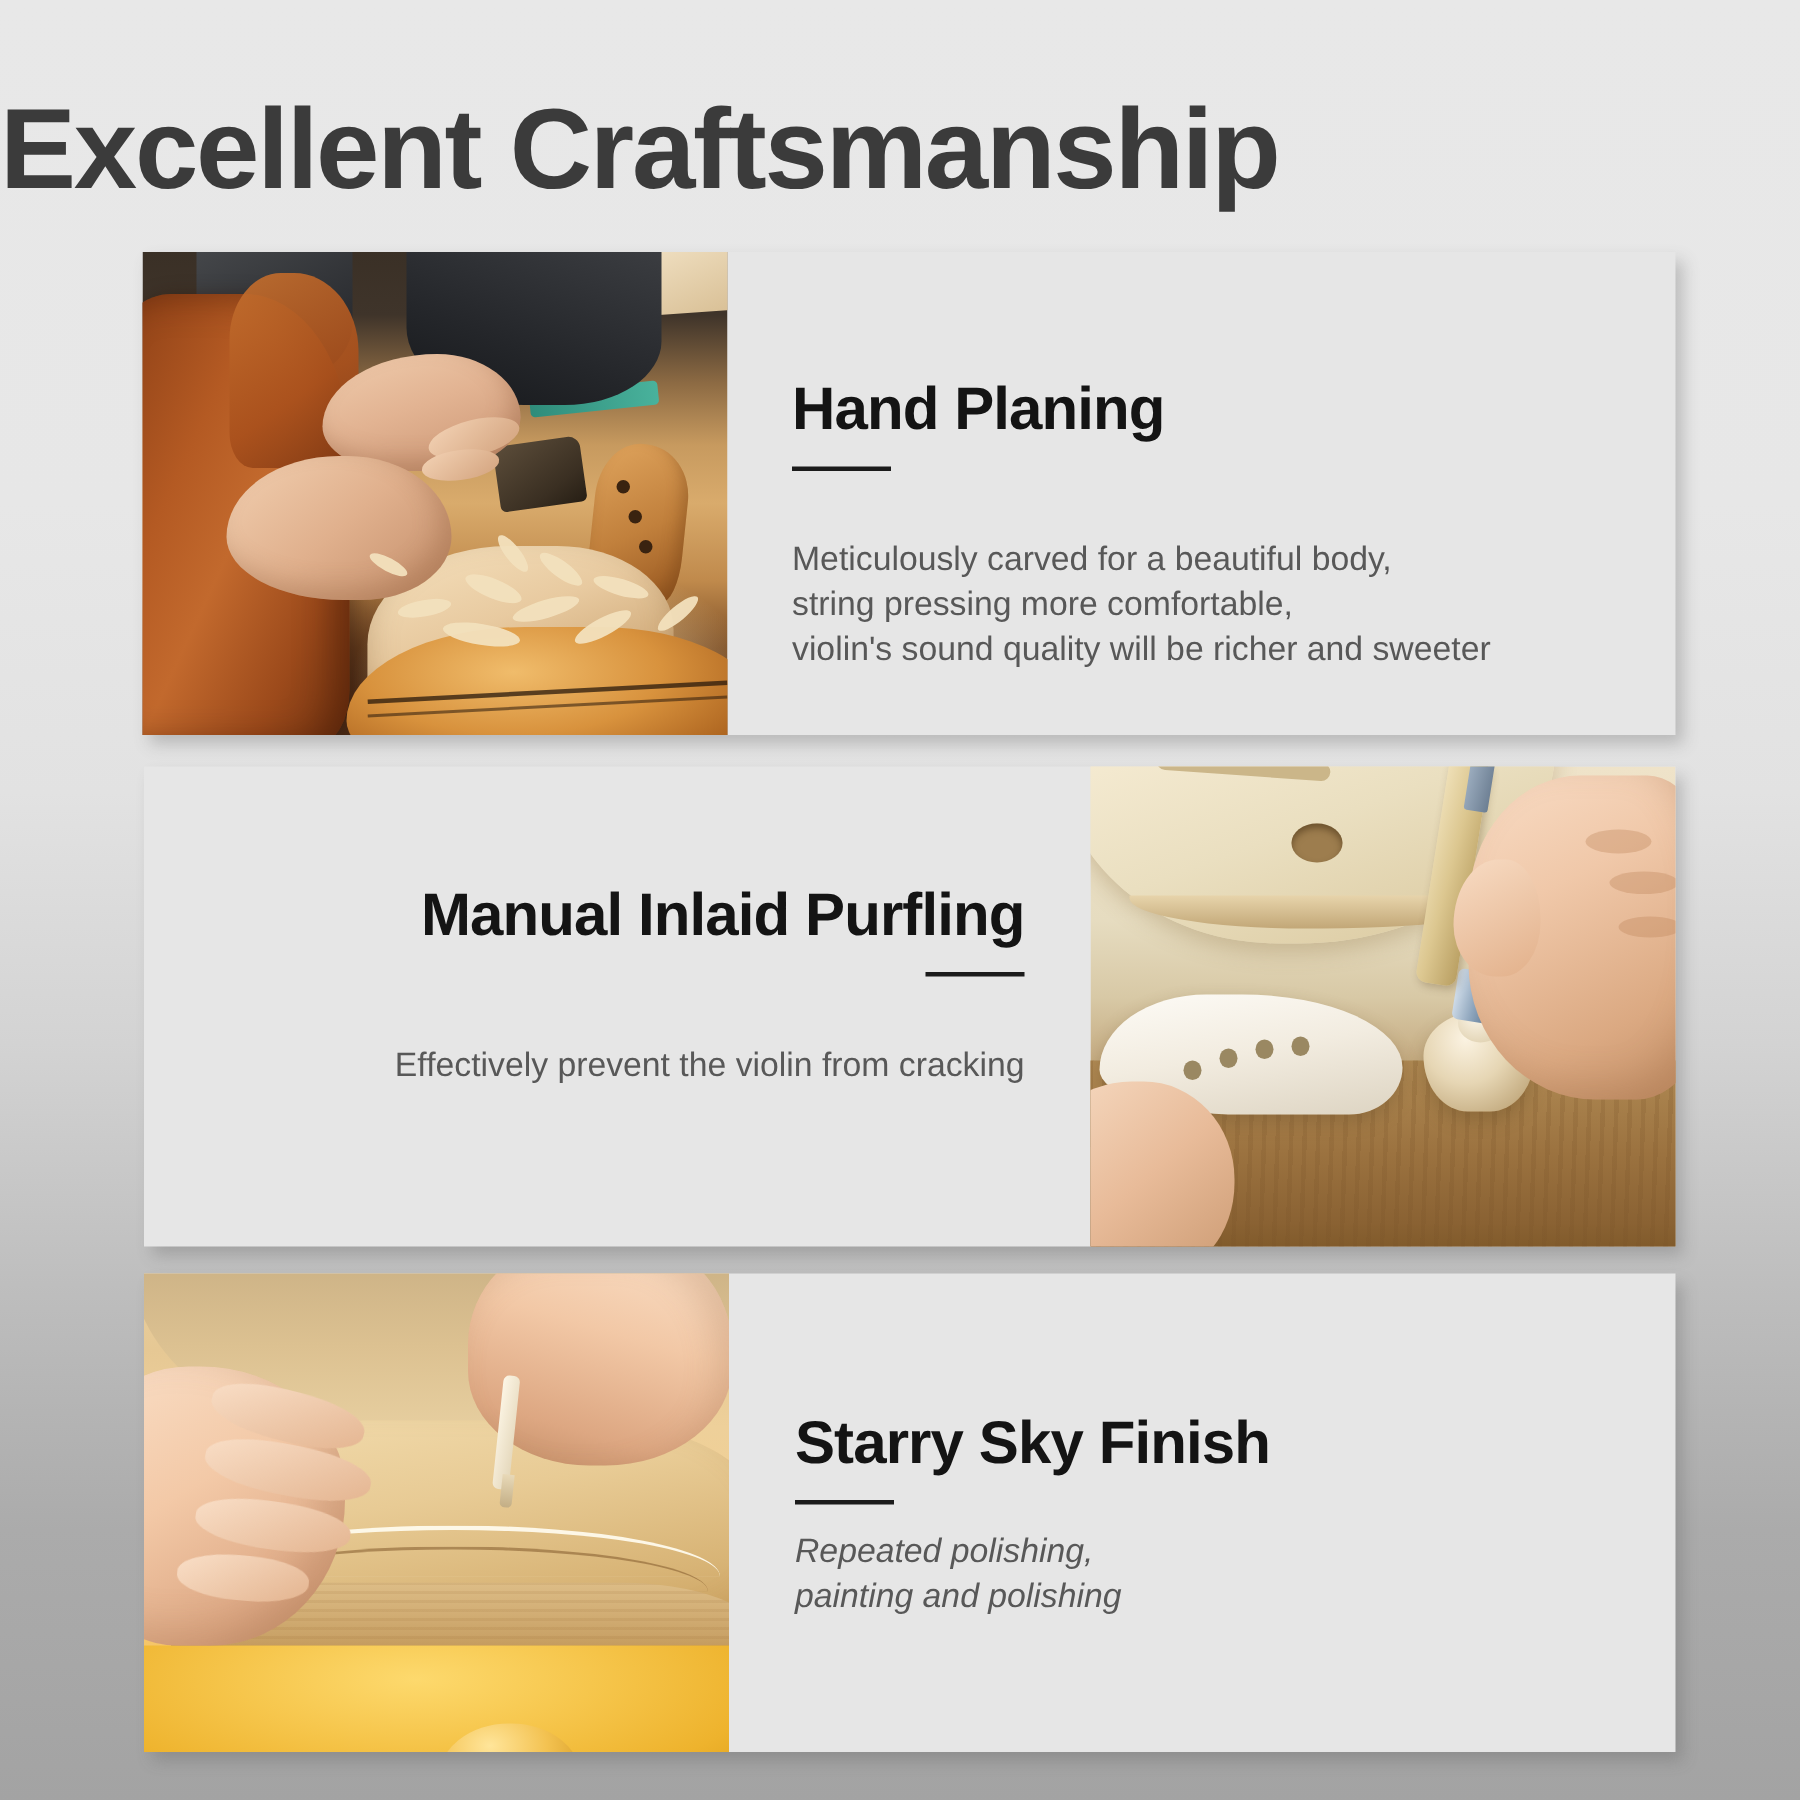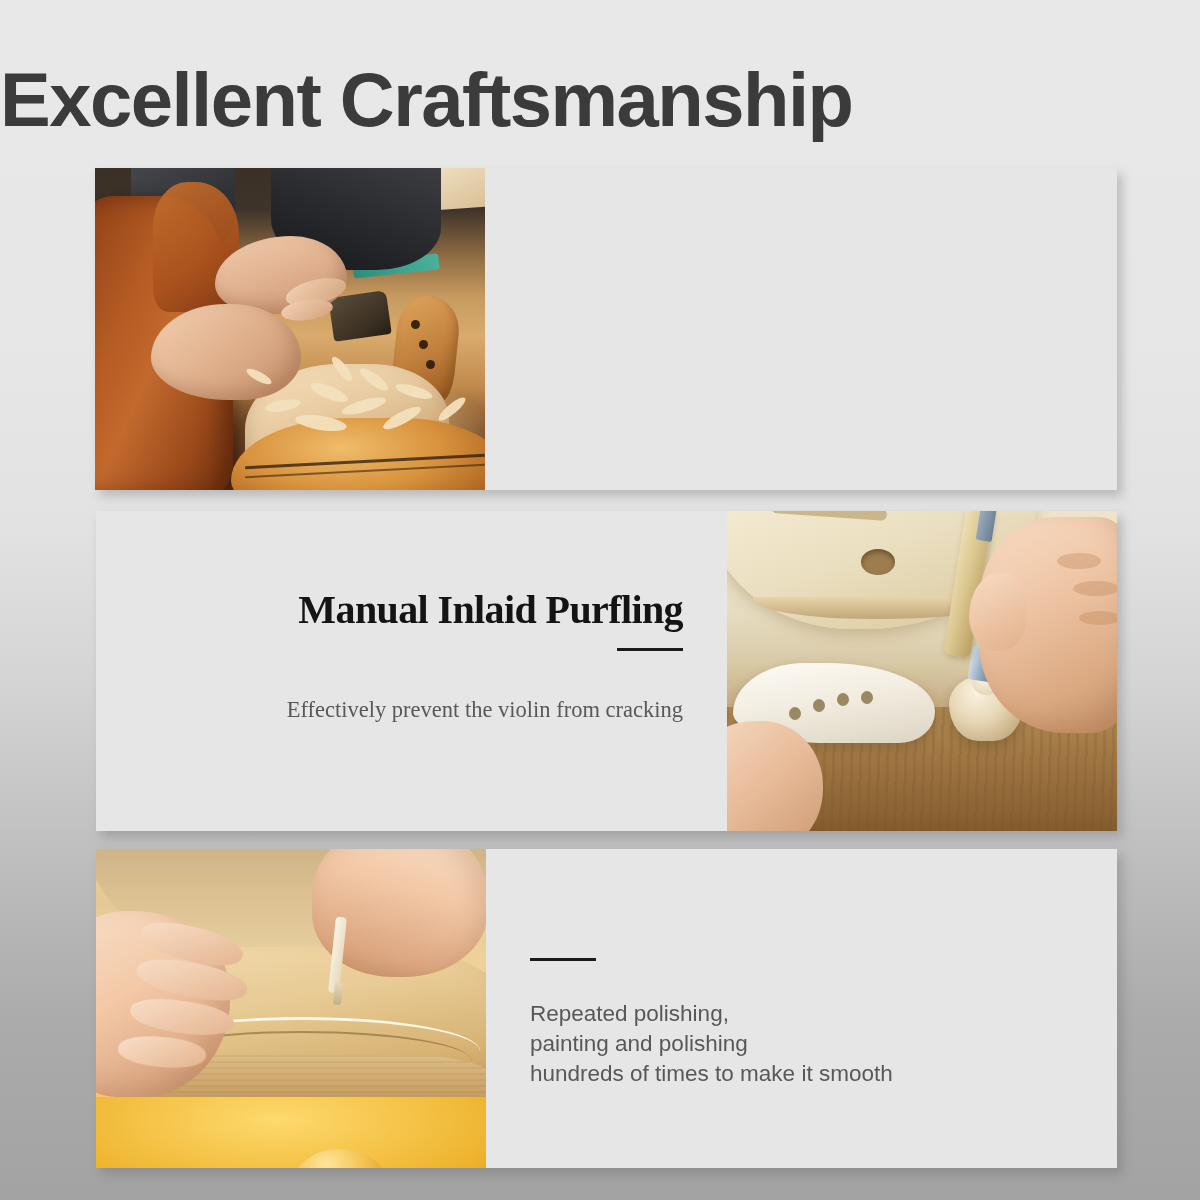--- a/index.html
+++ b/index.html
@@ -42,21 +42,21 @@
   #card-1 { left:95px; top:168px;  width:1022px; height:322px; }
   #card-2 { left:96px; top:511px;  width:1021px; height:320px; flex-direction:row-reverse; }
   #card-3 { left:96px; top:849px;  width:1021px; height:319px; }
 
   .photo { position:relative; width:390px; height:100%; overflow:hidden; flex:0 0 390px; }
   .copy  { flex:1 1 auto; position:relative; }
 
   
   .textwrap { position:absolute; }
   #card-1 .textwrap { left:43px;  top:84px;  text-align:left;  }
-  #card-2 .textwrap { right:44px; top:78px;  text-align:right;font-family:Liberation Serif, serif; }
+  #card-2 .textwrap { right:44px; top:78px;  text-align:right; }
   #card-3 .textwrap { left:44px;  top:92px;  text-align:left;  }
 
   .headline {
     font-size:40px;
     font-weight:bold;
     color:#141414;
     letter-spacing:-0.6px;
     line-height:1.05;
     white-space:nowrap;
   }
@@ -67,21 +67,21 @@
   }
   #card-2 .rule { margin-left:auto; }
 
   .body {
     margin-top:44px;
     font-size:22.5px;
     line-height:1.33;
     color:#585858;
     white-space:nowrap;
   }
-  #card-3 .body { margin-top:38px; }
+  #card-3 .body { margin-top:16px;font-style:italic; }
 
   
   .p1-bg {
     position:absolute; inset:0;
     background:
       radial-gradient(ellipse 55% 40% at 70% 88%, rgba(247,225,175,.95) 0%, rgba(0,0,0,0) 62%),
       radial-gradient(ellipse 70% 45% at 30% 95%, #4a2a16 0%, rgba(74,42,22,0) 70%),
       linear-gradient(to bottom,
         #3a3026 0%, #3f342a 13%, #8c6a43 27%,
         #c79a5f 40%, #d9ab6c 52%, #c08a4c 68%,
@@ -381,20 +381,31 @@
       <div class="sh" style="left:200px; top:248px; width:52px; height:14px; transform:rotate(9deg);"></div>
       <div class="sh" style="left:262px; top:206px; width:34px; height:11px; transform:rotate(36deg);"></div>
       <div class="sh" style="left:286px; top:244px; width:42px; height:12px; transform:rotate(-28deg);"></div>
       <div class="sh" style="left:170px; top:232px; width:36px; height:11px; transform:rotate(-10deg);"></div>
       <div class="sh" style="left:232px; top:196px; width:30px; height:10px; transform:rotate(52deg);"></div>
       <div class="sh" style="left:300px; top:218px; width:38px; height:11px; transform:rotate(16deg);"></div>
       <div class="sh" style="left:340px; top:236px; width:34px; height:10px; transform:rotate(-40deg);"></div>
       <div class="sh" style="left:150px; top:204px; width:28px; height:9px; transform:rotate(28deg);"></div>
     </div>
 
+    <div class="copy">
+      <div class="textwrap">
+        <div class="headline">Hand Planing</div>
+        <div class="rule"></div>
+        <div class="body">
+          <div>Meticulously carved for a beautiful body,</div>
+          <div>string pressing more comfortable,</div>
+          <div>violin's sound quality will be richer and sweeter</div>
+        </div>
+      </div>
+    </div>
   </div>
 
   <div class="card" id="card-2">
 
     <div class="photo">
       <div class="p2-bg"></div>
       <div class="p2-bench"></div>
       <div class="p2-blank"></div>
       <div class="p2-slot"></div>
       <div class="p2-slot2"></div>
@@ -445,23 +456,23 @@
       <div class="p3-hand-l"></div>
       <div class="p3-fing" style="left:44px; top:78px; width:104px; height:34px; transform:rotate(14deg);"></div>
       <div class="p3-fing" style="left:40px; top:114px; width:112px; height:34px; transform:rotate(11deg);"></div>
       <div class="p3-fing" style="left:34px; top:152px; width:104px; height:32px; transform:rotate(8deg);"></div>
       <div class="p3-fing" style="left:22px; top:188px; width:88px; height:30px; transform:rotate(5deg);"></div>
       <div class="p3-knob"></div>
     </div>
 
     <div class="copy">
       <div class="textwrap">
+        <div class="headline">Starry Sky Finish</div>
         <div class="rule"></div>
         <div class="body">
           <div>Repeated polishing,</div>
           <div>painting and polishing</div>
-          <div>hundreds of times to make it smooth</div>
         </div>
       </div>
     </div>
   </div>
 
 </div>
 
 </body></html>

